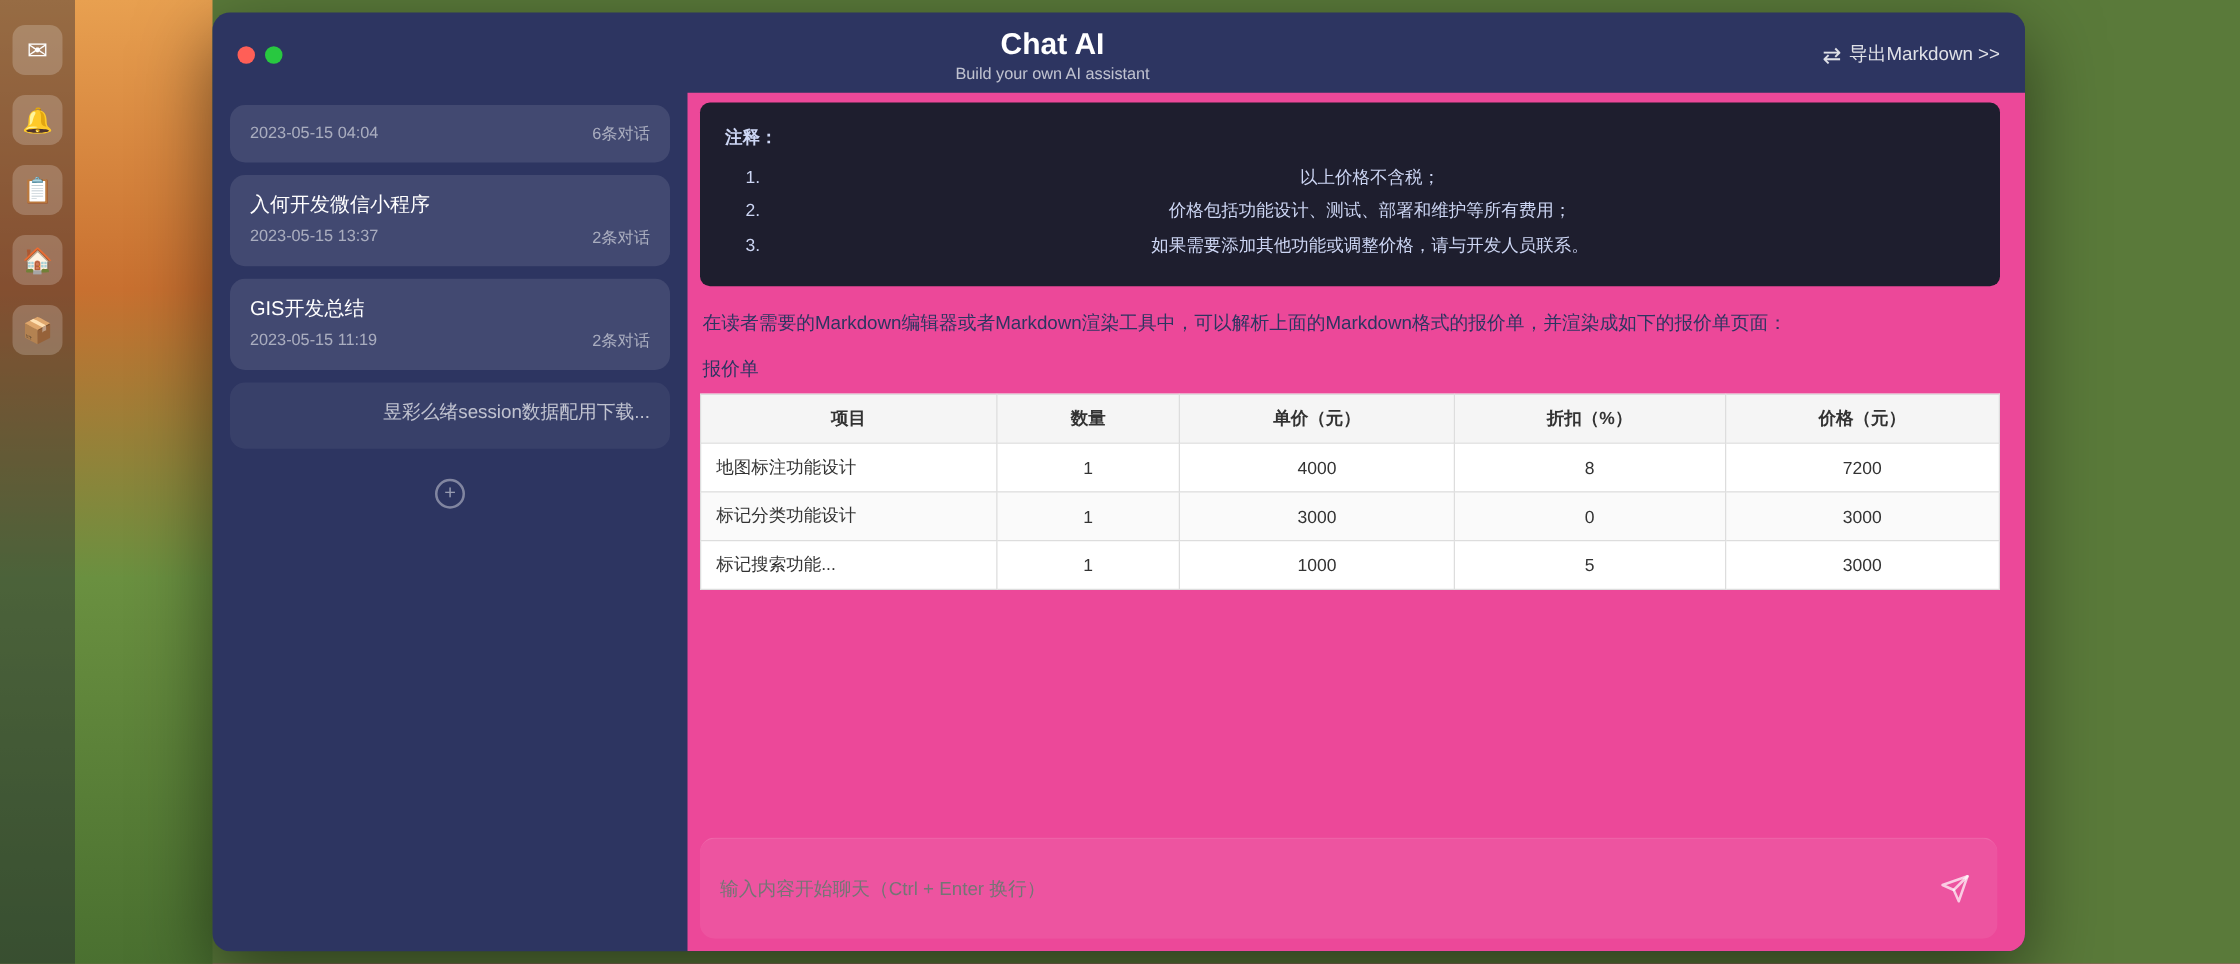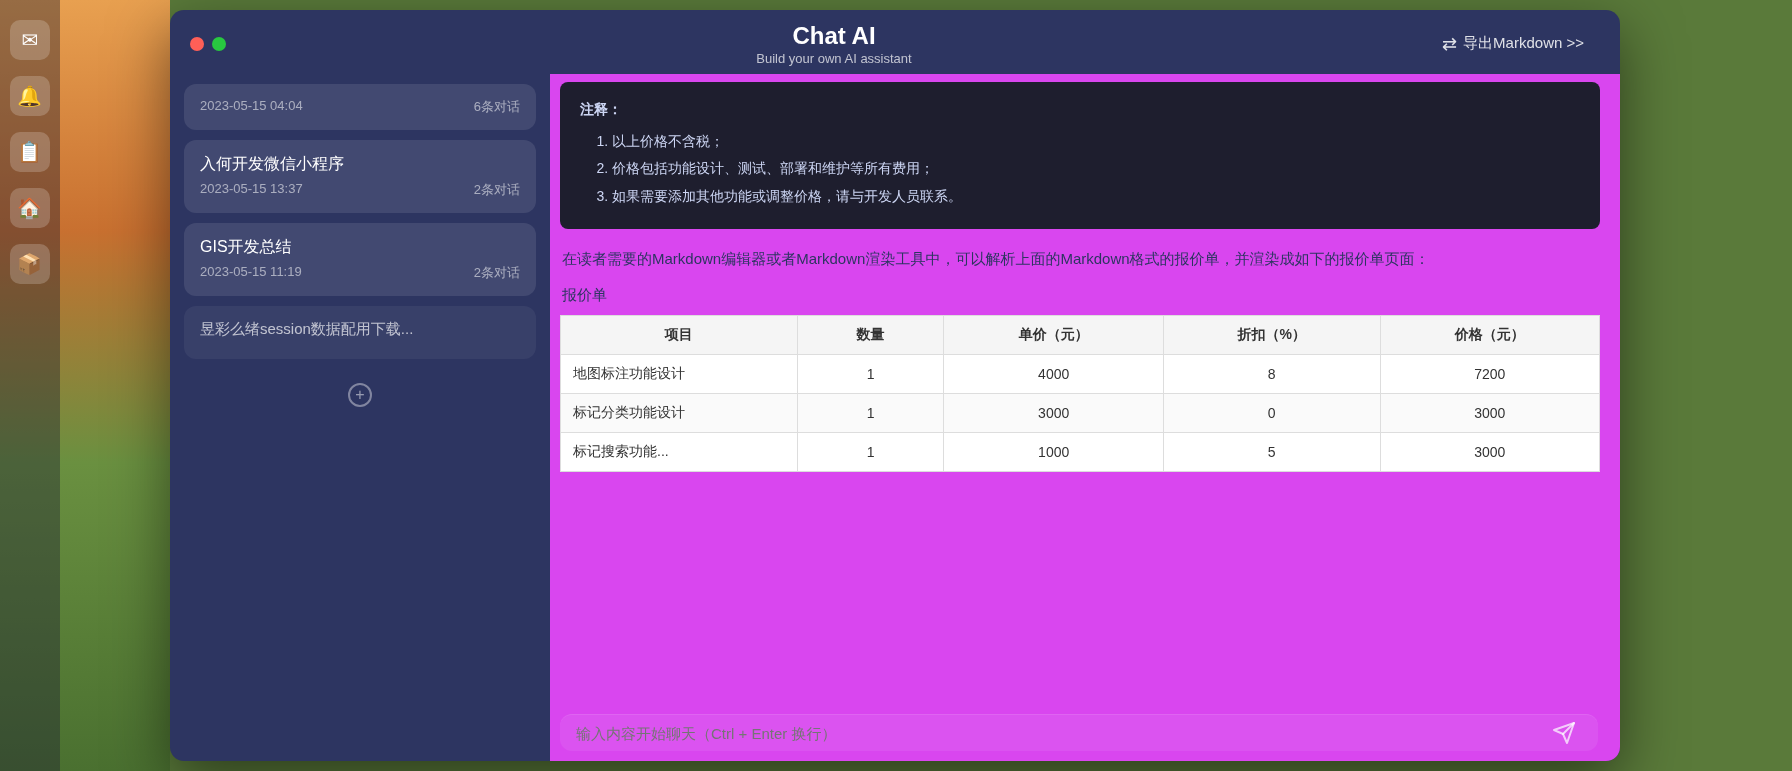--- a/index.html
+++ b/index.html
@@ -63,21 +63,21 @@
       flex-direction: column;
       z-index: 10;
       box-shadow: 0 20px 60px rgba(0,0,0,0.5);
     }
 
     
     .top-bar {
       display: flex;
       align-items: center;
       justify-content: center;
-      padding: 12px 36px 8px 20px;
+      padding: 12px 20px 8px 20px;
       flex-shrink: 0;
     }
     .window-controls {
       display: flex;
       gap: 8px;
       align-items: center;
     }
     .control-btn {
       width: 14px;
       height: 14px;
@@ -153,20 +153,21 @@
       justify-content: space-between;
       font-size: 13px;
       color: rgba(255,255,255,0.55);
     }
     .chat-item-partial {
       background: rgba(255,255,255,0.08);
       border-radius: 12px;
       padding: 14px 16px;
       cursor: pointer;
       opacity: 0.7;
+      text-align: right;
     }
     .chat-item-partial .chat-item-title {
       font-size: 15px;
     }
 
     .add-btn {
       display: flex;
       align-items: center;
       justify-content: center;
       gap: 6px;
@@ -187,21 +188,21 @@
       font-size: 16px;
       color: rgba(255,255,255,0.5);
     }
 
     
     .chat-area {
       flex: 1;
       display: flex;
       flex-direction: column;
       overflow: hidden;
-      background: #d946ef;
+      background: #ec4899;
     }
 
     
     .messages-area {
       flex: 1;
       overflow-y: auto;
       padding: 0 20px 10px 10px;
     }
 
     
@@ -214,20 +215,21 @@
       font-size: 14px;
       line-height: 1.7;
     }
     .code-block .note-title {
       color: #cdd6f4;
       font-weight: 600;
       margin-bottom: 8px;
     }
     .code-block ol {
       margin-left: 32px;
+      text-align: center;
     }
     .code-block ol li {
       margin-bottom: 4px;
       color: #cdd6f4;
     }
 
     
     .prose-text {
       color: #2d3561;
       font-size: 15px;
@@ -277,21 +279,21 @@
       background: #fafafa;
     }
 
     
     .message-wrapper {
       padding: 8px 0;
     }
 
     
     .input-area {
-      padding: 0 16px;
+      padding: 22px 16px;
       background: rgba(255,255,255,0.07);
       display: flex;
       align-items: center;
       gap: 12px;
       border-top: 1px solid rgba(255,255,255,0.1);
       margin: 0 22px 10px 10px;
       border-radius: 12px;
     }
     .chat-input {
       flex: 1;

